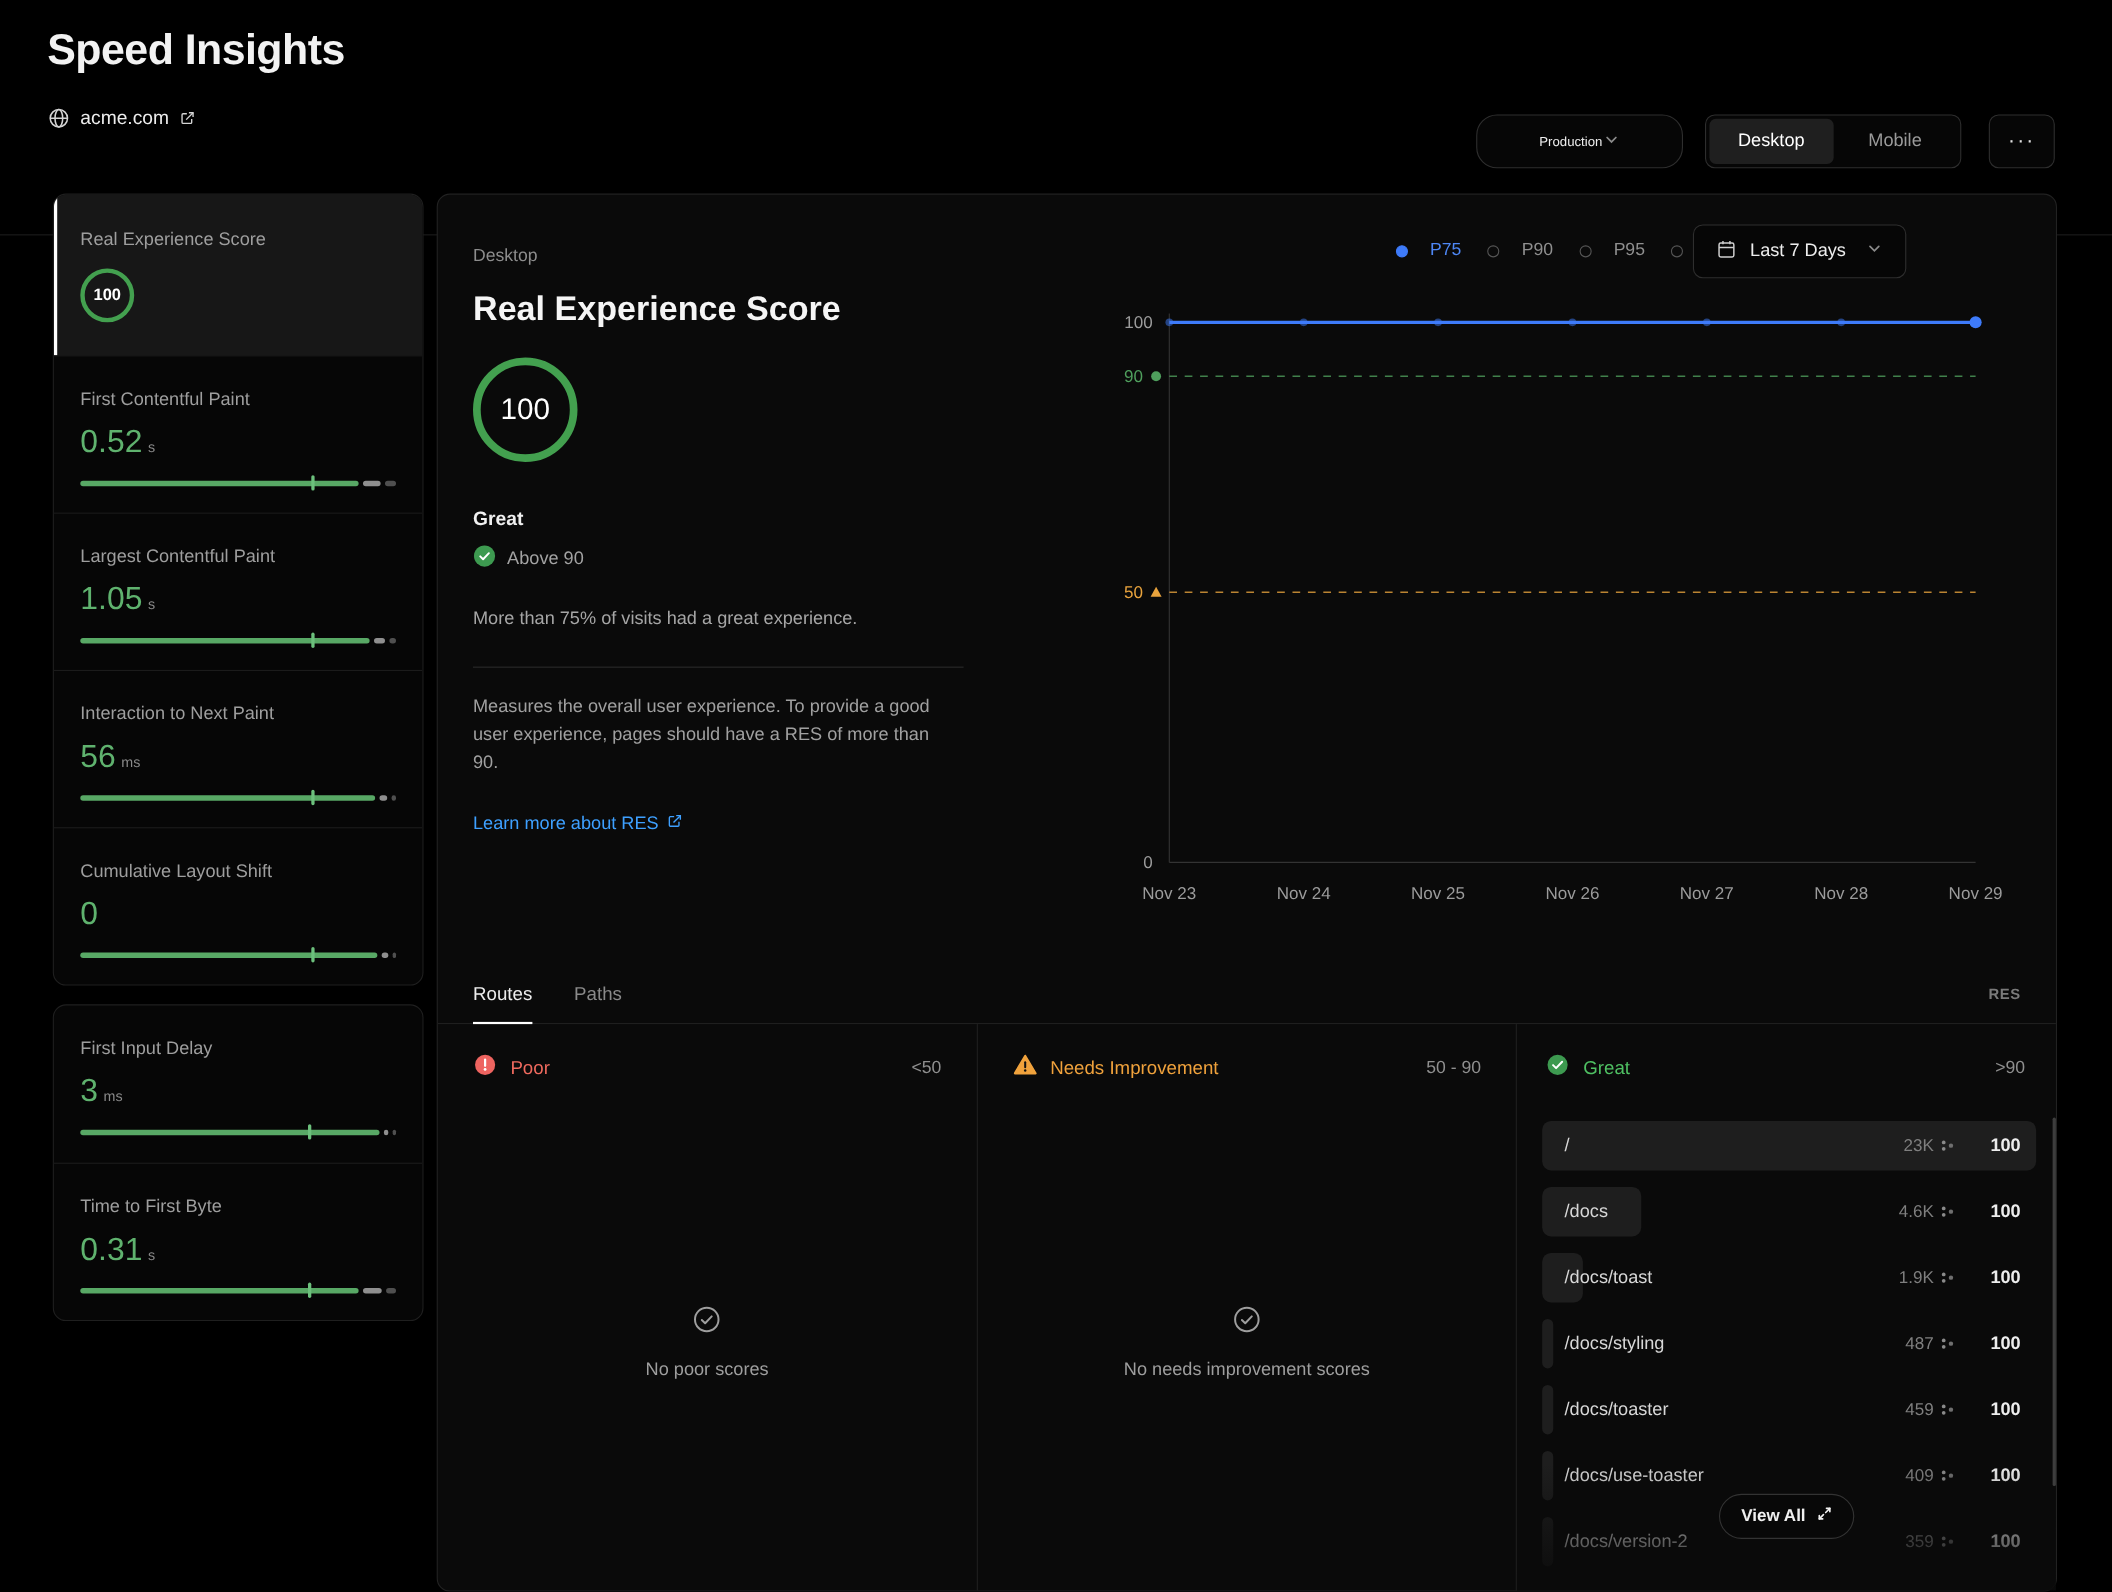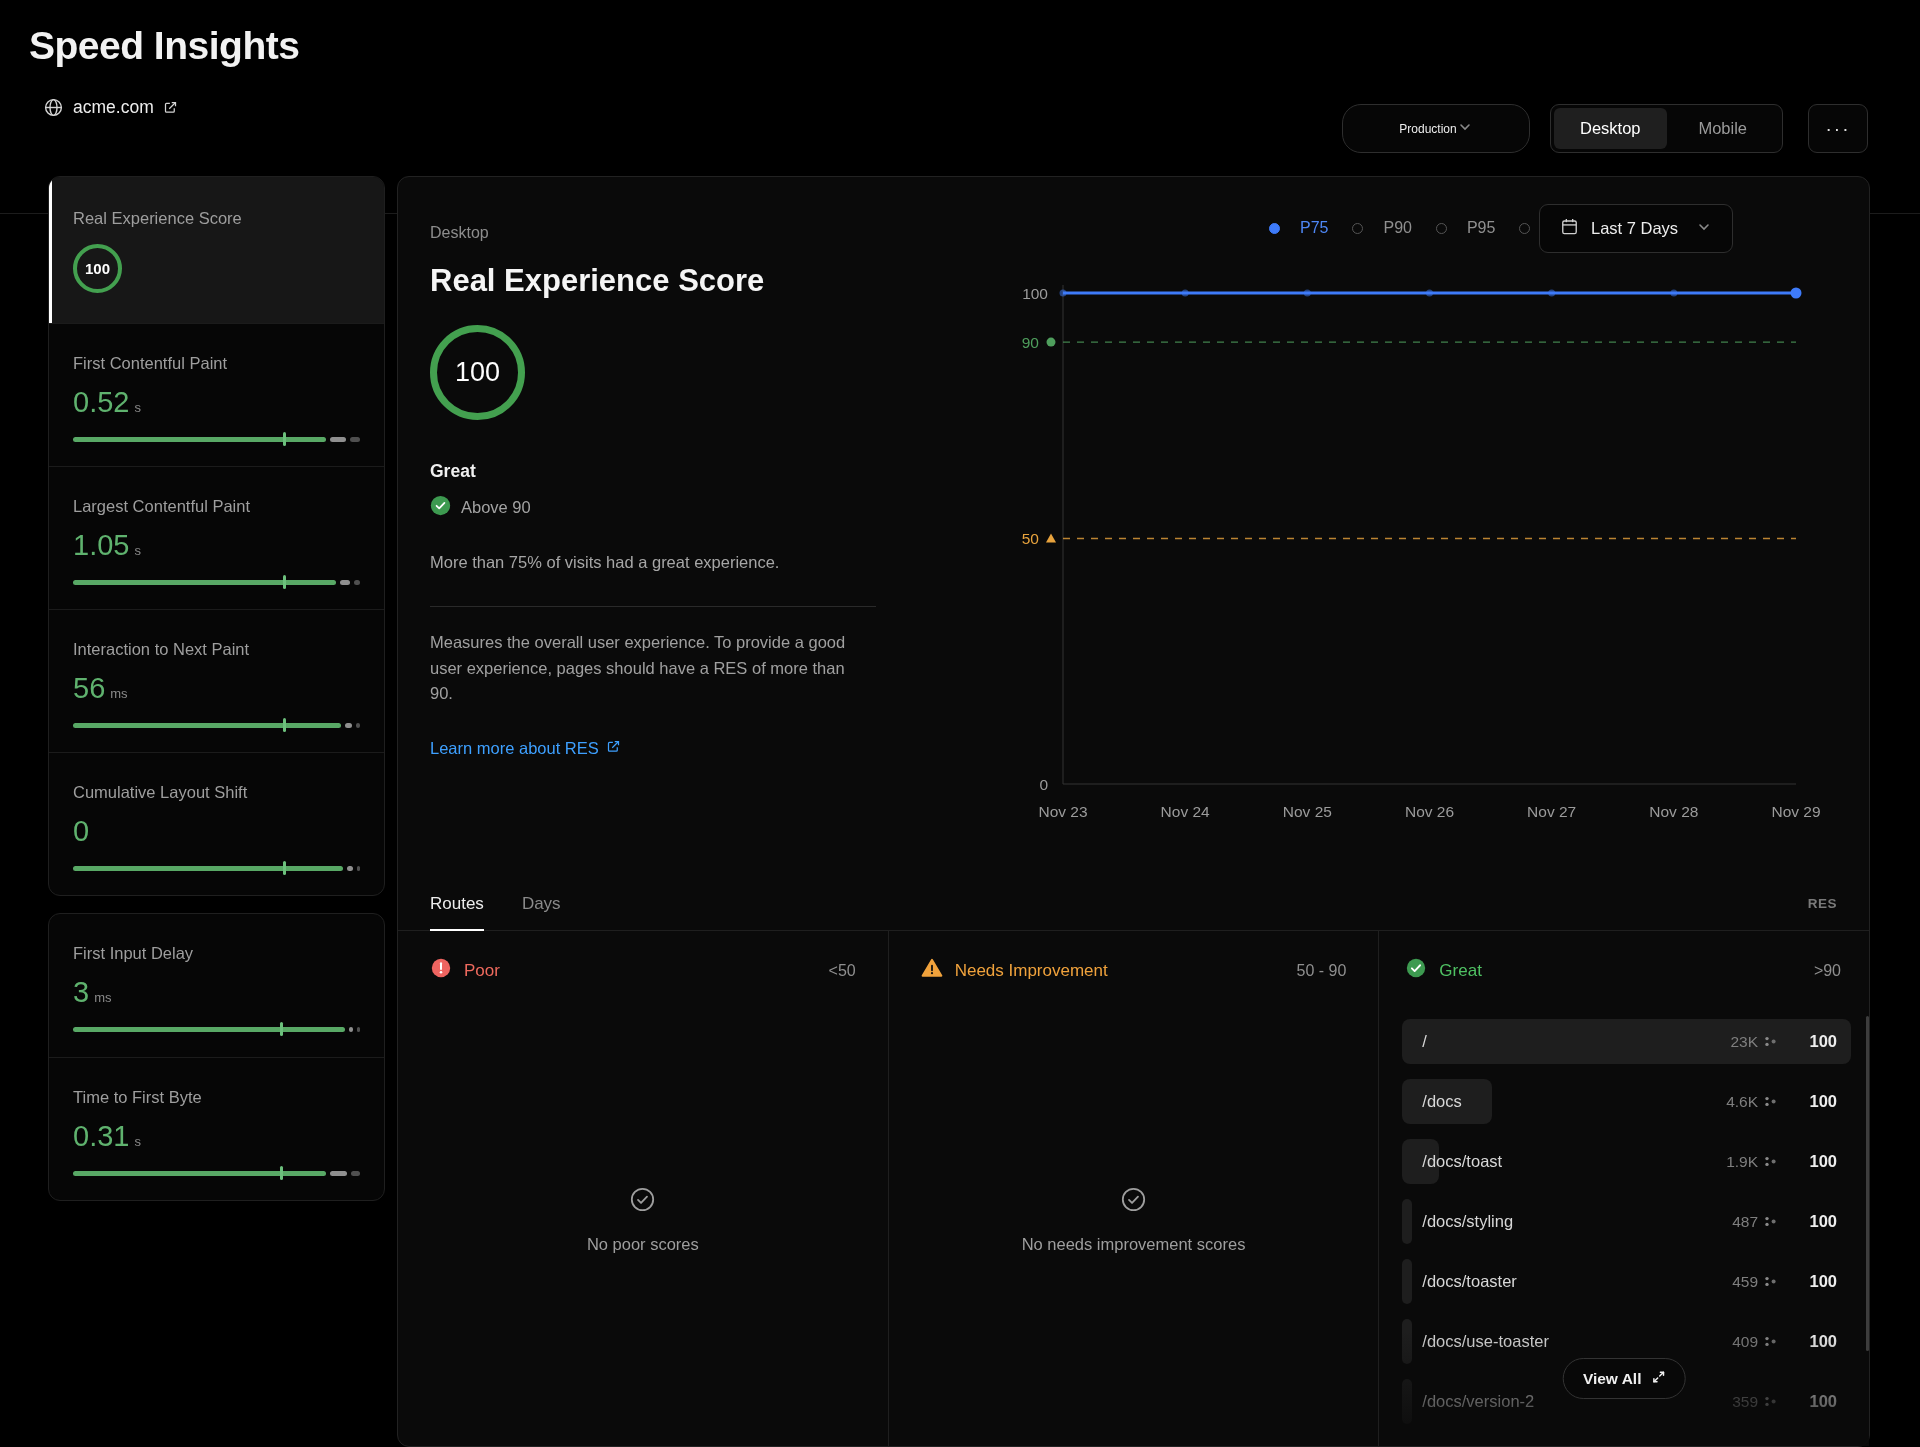--- a/index.html
+++ b/index.html
@@ -4,21 +4,21 @@
 <style>
   * { margin:0; padding:0; box-sizing:border-box; }
   html,body { background:#000; }
   .page {
     position:relative; width:1920px; height:1447px; background:#000;
     font-family:"Liberation Sans", sans-serif; overflow:hidden; color:#ededed;
   }
   .hr-line { position:absolute; top:213px; left:0; width:100%; height:1px; background:#1c1c1c; }
 
   
-  .app-title { position:absolute; left:29px; top:24px; font-size:39px; font-weight:600; color:#f2f2f2; letter-spacing:-0.5px; }
+  .app-title { position:absolute; left:43px; top:24px; font-size:39px; font-weight:600; color:#f2f2f2; letter-spacing:-0.5px; }
   .site-row { position:absolute; left:43px; top:97px; display:flex; align-items:center; gap:9px; font-size:17.5px; font-weight:500; color:#ededed; cursor:pointer; }
   .site-row svg { display:block; }
 
   .btn { background:#060606; border:1px solid #2e2e2e; border-radius:9px; color:#ededed; display:flex; align-items:center; cursor:pointer; }
   .production-btn { position:absolute; left:1342px; top:104px; width:188px; height:49px; padding:0 18px; justify-content:center; font-size:12px;border-radius:19px; }
   .segmented { position:absolute; left:1550px; top:104px; width:233px; height:49px; border:1px solid #2e2e2e; border-radius:9px; display:flex; padding:3px; background:#060606; }
   .segment { flex:1; height:100%; display:flex; align-items:center; justify-content:center; font-size:16.5px; color:#9a9a9a; border-radius:6px; cursor:pointer; }
   .segment.active { background:#1f1f1f; color:#fff; }
   .ellipsis-btn { position:absolute; left:1808px; top:104px; width:60px; height:49px; justify-content:center; font-size:19px; letter-spacing:2px; color:#e0e0e0; }
 
@@ -320,21 +320,21 @@
         <circle cx="306.33333333333337" cy="77" r="3.5" fill="#3e7bfa" opacity="0.5"></circle>
         <circle cx="428.5" cy="77" r="3.5" fill="#3e7bfa" opacity="0.5"></circle>
         <circle cx="550.6666666666667" cy="77" r="3.5" fill="#3e7bfa" opacity="0.5"></circle>
         <circle cx="672.8333333333334" cy="77" r="3.5" fill="#3e7bfa" opacity="0.5"></circle>
         <circle cx="795" cy="77" r="3.5" fill="#3e7bfa" opacity="0.5"></circle>
         <circle cx="795" cy="77" r="5.5" fill="#3e7bfa"></circle>
       </svg>
 
     <div class="tabs">
       <div class="tab active">Routes</div>
-        <div class="tab">Days</div>
+        <div class="tab">Paths</div>
       <span class="res-tag">RES</span>
     </div>
 
     <div class="columns">
       <div class="col poor">
         <div class="col-header">
           <span>
             <svg width="22" height="22" viewBox="0 0 24 24">
                 <circle cx="12" cy="12" r="10" fill="#ee6460"></circle>
                 <line x1="12" y1="6.8" x2="12" y2="13" stroke="#fff" stroke-width="2.2" stroke-linecap="round"></line>

